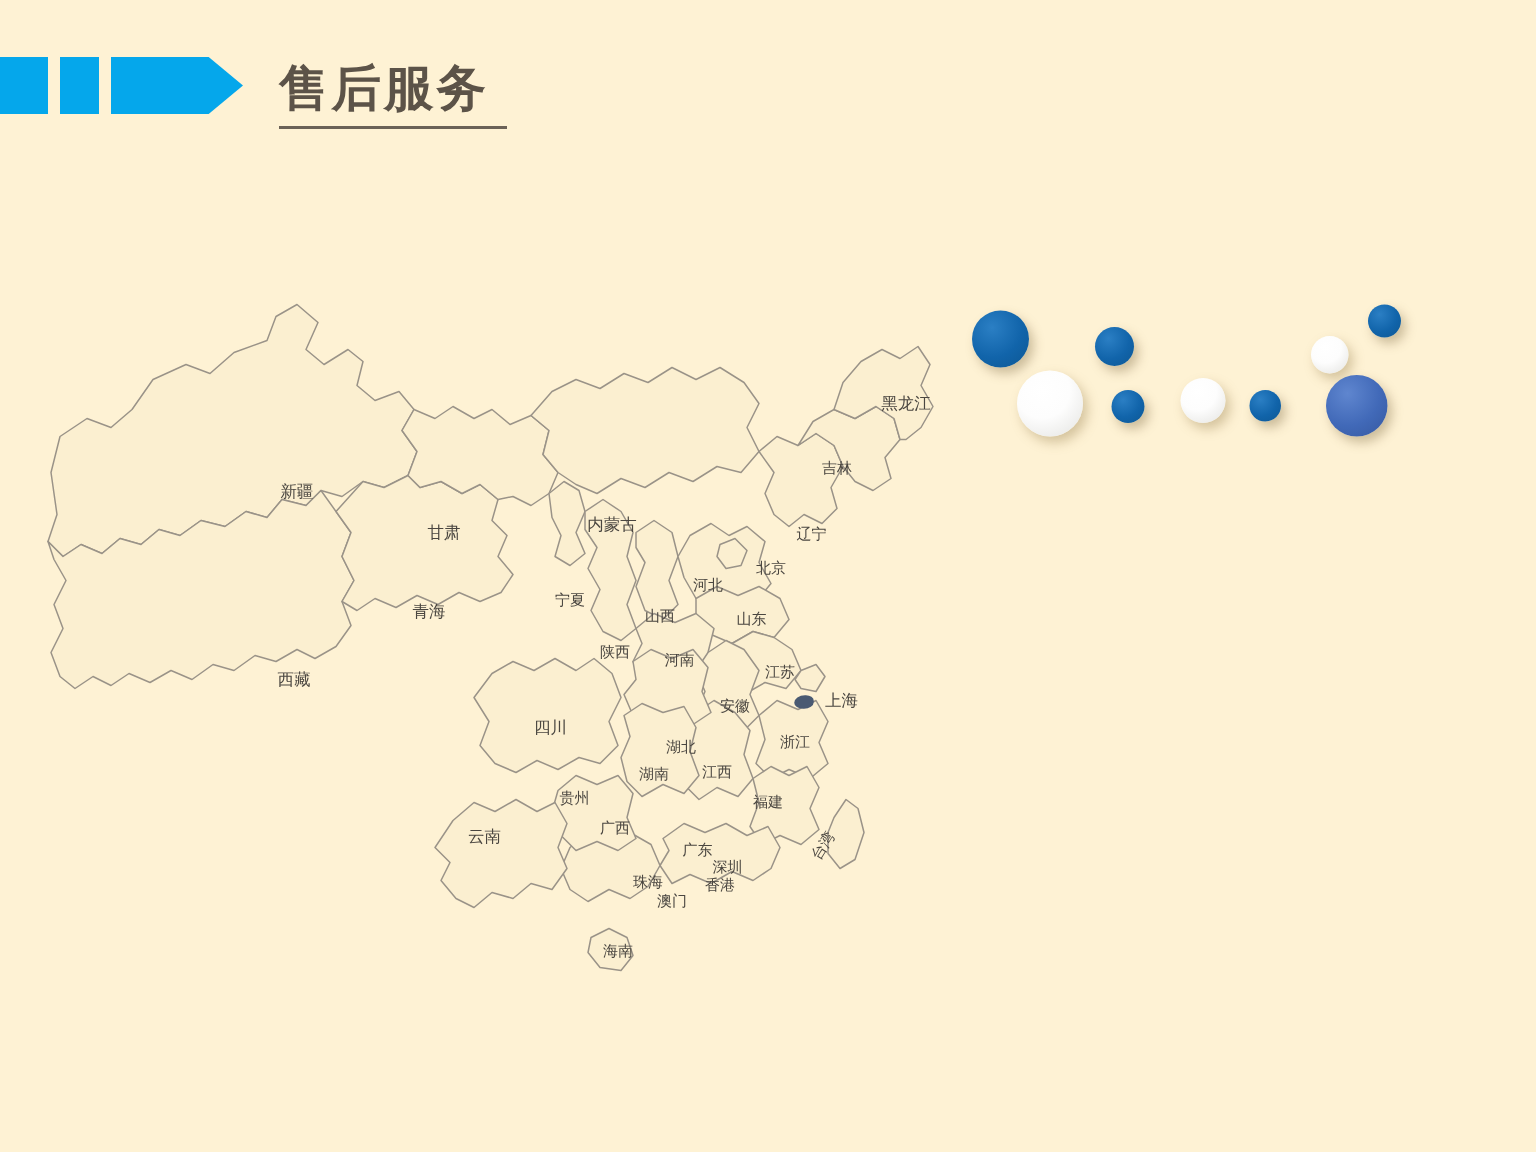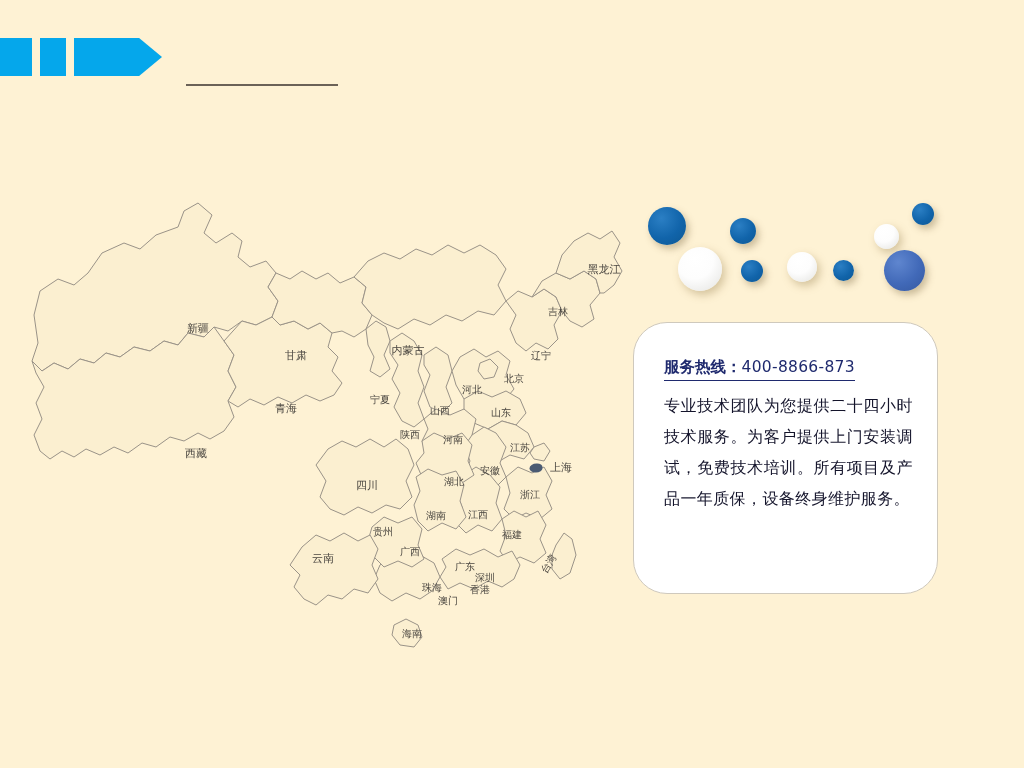--- a/index.html
+++ b/index.html
@@ -84,20 +84,21 @@
 </head>
 <body>
 
 <div class="slide">
 
   <div class="hdr-marks">
     <div class="mk mk1"></div>
     <div class="mk mk2"></div>
     <div class="mk mk-arrow"></div>
   </div>
+  <div class="hdr-title">售后服务</div>
   <div class="hdr-title-rule"></div>
 
   <div class="map-wrap">
     <svg viewBox="0 0 600 495" preserveAspectRatio="xMidYMid meet">
       <g class="prov">
 
         <path d="M6,140 L12,116 L30,104 L46,110 L60,98 L74,78 L96,68 L112,74 L128,60 L150,52 L156,36 L170,28 L184,40 L176,58 L188,68 L204,58 L214,66 L210,82 L222,92 L238,86 L248,98 L240,112 L250,126 L244,142 L228,150 L214,146 L200,156 L186,152 L176,162 L160,158 L150,170 L136,166 L122,176 L106,172 L92,182 L78,178 L66,188 L52,184 L40,194 L26,188 L14,196 L4,186 L10,168 Z"></path>
 
         <path d="M4,186 L14,196 L26,188 L40,194 L52,184 L66,188 L78,178 L92,182 L106,172 L122,176 L136,166 L150,170 L160,158 L176,162 L186,152 L196,166 L206,180 L200,196 L208,212 L200,226 L206,242 L196,256 L182,264 L170,258 L156,266 L142,262 L128,272 L114,268 L100,278 L86,272 L72,280 L58,274 L46,282 L34,276 L22,284 L12,276 L6,260 L14,244 L8,228 L16,212 L8,198 Z"></path>
 
@@ -163,21 +164,21 @@
       <div class="lbl" style="left:168px;top:278px">西藏</div>
       <div class="lbl" style="left:258px;top:233px">青海</div>
       <div class="lbl" style="left:268px;top:180px">甘肃</div>
       <div class="lbl" style="left:380px;top:175px">内蒙古</div>
       <div class="lbl sm" style="left:352px;top:225px">宁夏</div>
       <div class="lbl sm" style="left:382px;top:260px">陕西</div>
       <div class="lbl" style="left:339px;top:310px">四川</div>
       <div class="lbl" style="left:295px;top:383px">云南</div>
       <div class="lbl sm" style="left:355px;top:357px">贵州</div>
       <div class="lbl sm" style="left:382px;top:377px">广西</div>
-      <div class="lbl sm" style="left:426px;top:307px">湖北</div>
+      <div class="lbl sm" style="left:426px;top:323px">湖北</div>
       <div class="lbl sm" style="left:408px;top:341px">湖南</div>
       <div class="lbl sm" style="left:437px;top:392px">广东</div>
       <div class="lbl sm" style="left:457px;top:403px">深圳</div>
       <div class="lbl sm" style="left:452px;top:415px">香港</div>
       <div class="lbl sm" style="left:404px;top:413px">珠海</div>
       <div class="lbl sm" style="left:420px;top:426px">澳门</div>
       <div class="lbl sm" style="left:384px;top:459px">海南</div>
       <div class="lbl sm" style="left:450px;top:340px">江西</div>
       <div class="lbl sm" style="left:484px;top:360px">福建</div>
       <div class="lbl sm" style="left:502px;top:320px">浙江</div>
@@ -202,22 +203,14 @@
     <div class="dot white" style="left:48px;top:57px;width:44px;height:44px"></div>
     <div class="dot blue" style="left:100px;top:28px;width:26px;height:26px"></div>
     <div class="dot blue" style="left:111px;top:70px;width:22px;height:22px"></div>
     <div class="dot white" style="left:157px;top:62px;width:30px;height:30px"></div>
     <div class="dot blue" style="left:203px;top:70px;width:21px;height:21px"></div>
     <div class="dot white" style="left:244px;top:34px;width:25px;height:25px"></div>
     <div class="dot blue" style="left:282px;top:13px;width:22px;height:22px"></div>
     <div class="dot blue2" style="left:254px;top:60px;width:41px;height:41px"></div>
   </div>
 
-  <div class="card">
-    <div class="card-inner">
-      <div class="hotline">
-        <b>服务热线：</b><span class="num">400-8866-873</span>
-      </div>
-      <div class="body-txt">专业技术团队为您提供二十四小时技术服务。为客户提供上门安装调试，免费技术培训。所有项目及产品一年质保，设备终身维护服务。</div>
-    </div>
-  </div>
 
 </div>
 
 </body></html>

